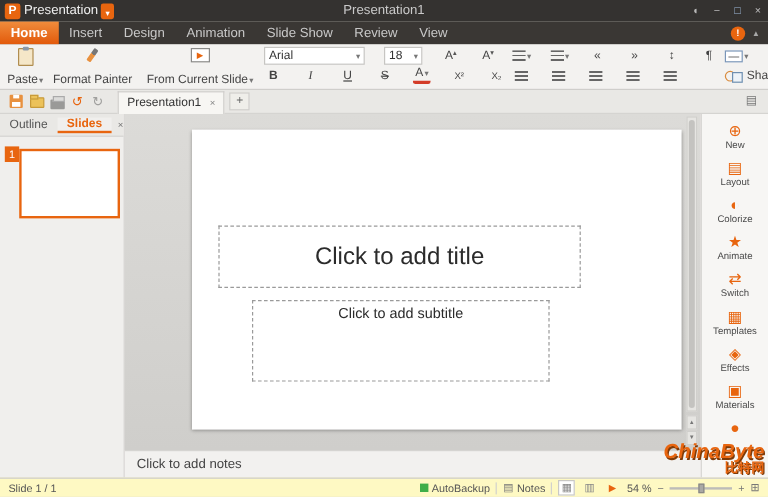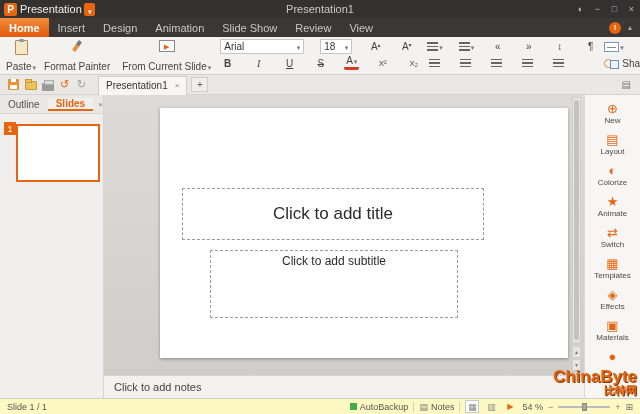--- a/index.html
+++ b/index.html
@@ -86,21 +86,21 @@
   .ptab { padding:0 8px; display:flex; align-items:center; color:#555; }
   .ptab.active { background:#f0efed; color:#e8650f; border-bottom:2px solid #e8650f; font-weight:bold; }
   .panel-close { margin-left:auto; padding:0 5px; color:#777; font-size:8px; display:flex; align-items:center; }
   .thumb-wrap { position:relative; margin:9px 4px 0; height:62px; }
   .slide-num { position:absolute; left:0; top:-1px; width:12px; height:13px; background:#e8650f; color:#fff; font-size:9px; display:flex; align-items:center; justify-content:center; }
   .thumb { position:absolute; left:12px; top:1px; width:84px; height:58px; background:#fff; border:2px solid #e8650f; }
 
   
   .canvas { position:absolute; left:104px; top:95px; width:480px; height:280px; background:linear-gradient(#dcdbd8,#cfcecb); }
   .slide { position:absolute; left:56px; top:13px; width:408px; height:250px; background:#fff; box-shadow:0 1px 3px rgba(0,0,0,.35); }
-  .ph-title { position:absolute; left:22px; top:80px; width:302px; height:52px; border:1px dashed #9a9a9a; display:flex; align-items:center; justify-content:center; font-size:17px; color:#2b2b2b; }
+  .ph-title { position:absolute; left:22px; top:80px; width:302px; height:52px; border:1px dashed #9a9a9a; display:flex; align-items:center; justify-content:center; font-size:20px; color:#2b2b2b; }
   .ph-subtitle { position:absolute; left:50px; top:142px; width:248px; height:68px; border:1px dashed #9a9a9a; display:flex; justify-content:center; padding-top:3px; font-size:12px; color:#2b2b2b; }
   .v-scroll { position:absolute; right:3px; top:2px; bottom:32px; width:9px; background:#e6e5e2; border:1px solid #d0cfcc; }
   .v-thumb { position:absolute; left:1px; right:1px; top:2px; bottom:2px; background:#c4c3c0; border-radius:3px; }
   .nav-btns { position:absolute; right:3px; bottom:4px; width:9px; display:flex; flex-direction:column; gap:1px; }
   .nav-btn { width:9px; height:12px; background:#e6e5e2; border:1px solid #d0cfcc; color:#777; font-size:5px; display:flex; align-items:center; justify-content:center; }
 
   
   .notes-bar { position:absolute; left:104px; top:375px; width:480px; height:23px; background:#f2f1ef; border-top:1px solid #d5d4d1; display:flex; align-items:center; padding-left:10px; font-size:11px; color:#444; }
 
   
@@ -117,21 +117,21 @@
   .sb-ic { font-size:9px; color:#777; }
   .view-btn { width:14px; height:13px; display:flex; align-items:center; justify-content:center; font-size:9px; color:#888; }
   .view-btn.active { background:#fff; border:1px solid #c9c8c5; }
   .view-btn.play { color:#e8650f; font-size:8px; }
   .z-track { width:52px; height:2px; background:#bdbcb9; position:relative; }
   .z-thumb { position:absolute; left:24px; top:-3px; width:5px; height:8px; background:#a9a8a5; border:1px solid #8a8986; }
   .z-btn { font-size:9px; color:#777; }
 
   
   .watermark { position:absolute; right:3px; bottom:18px; text-align:right; z-index:9; pointer-events:none; line-height:1; }
-  .wm1 { font-size:17px; font-weight:bold; color:#e8650f; text-shadow:1px 1px 0 #7e3a08; }
+  .wm1 { font-size:17px; font-weight:bold; font-style:italic; color:#e8650f; text-shadow:1px 1px 0 #7e3a08; }
   .wm2 { font-size:11px; font-weight:bold; color:#e8650f; text-shadow:1px 1px 0 #7e3a08; }
 </style>
 </head>
 <body>
 
 <div class="screen">
 
   <div class="titlebar">
     <div class="app-logo">
         <span>P</span>

